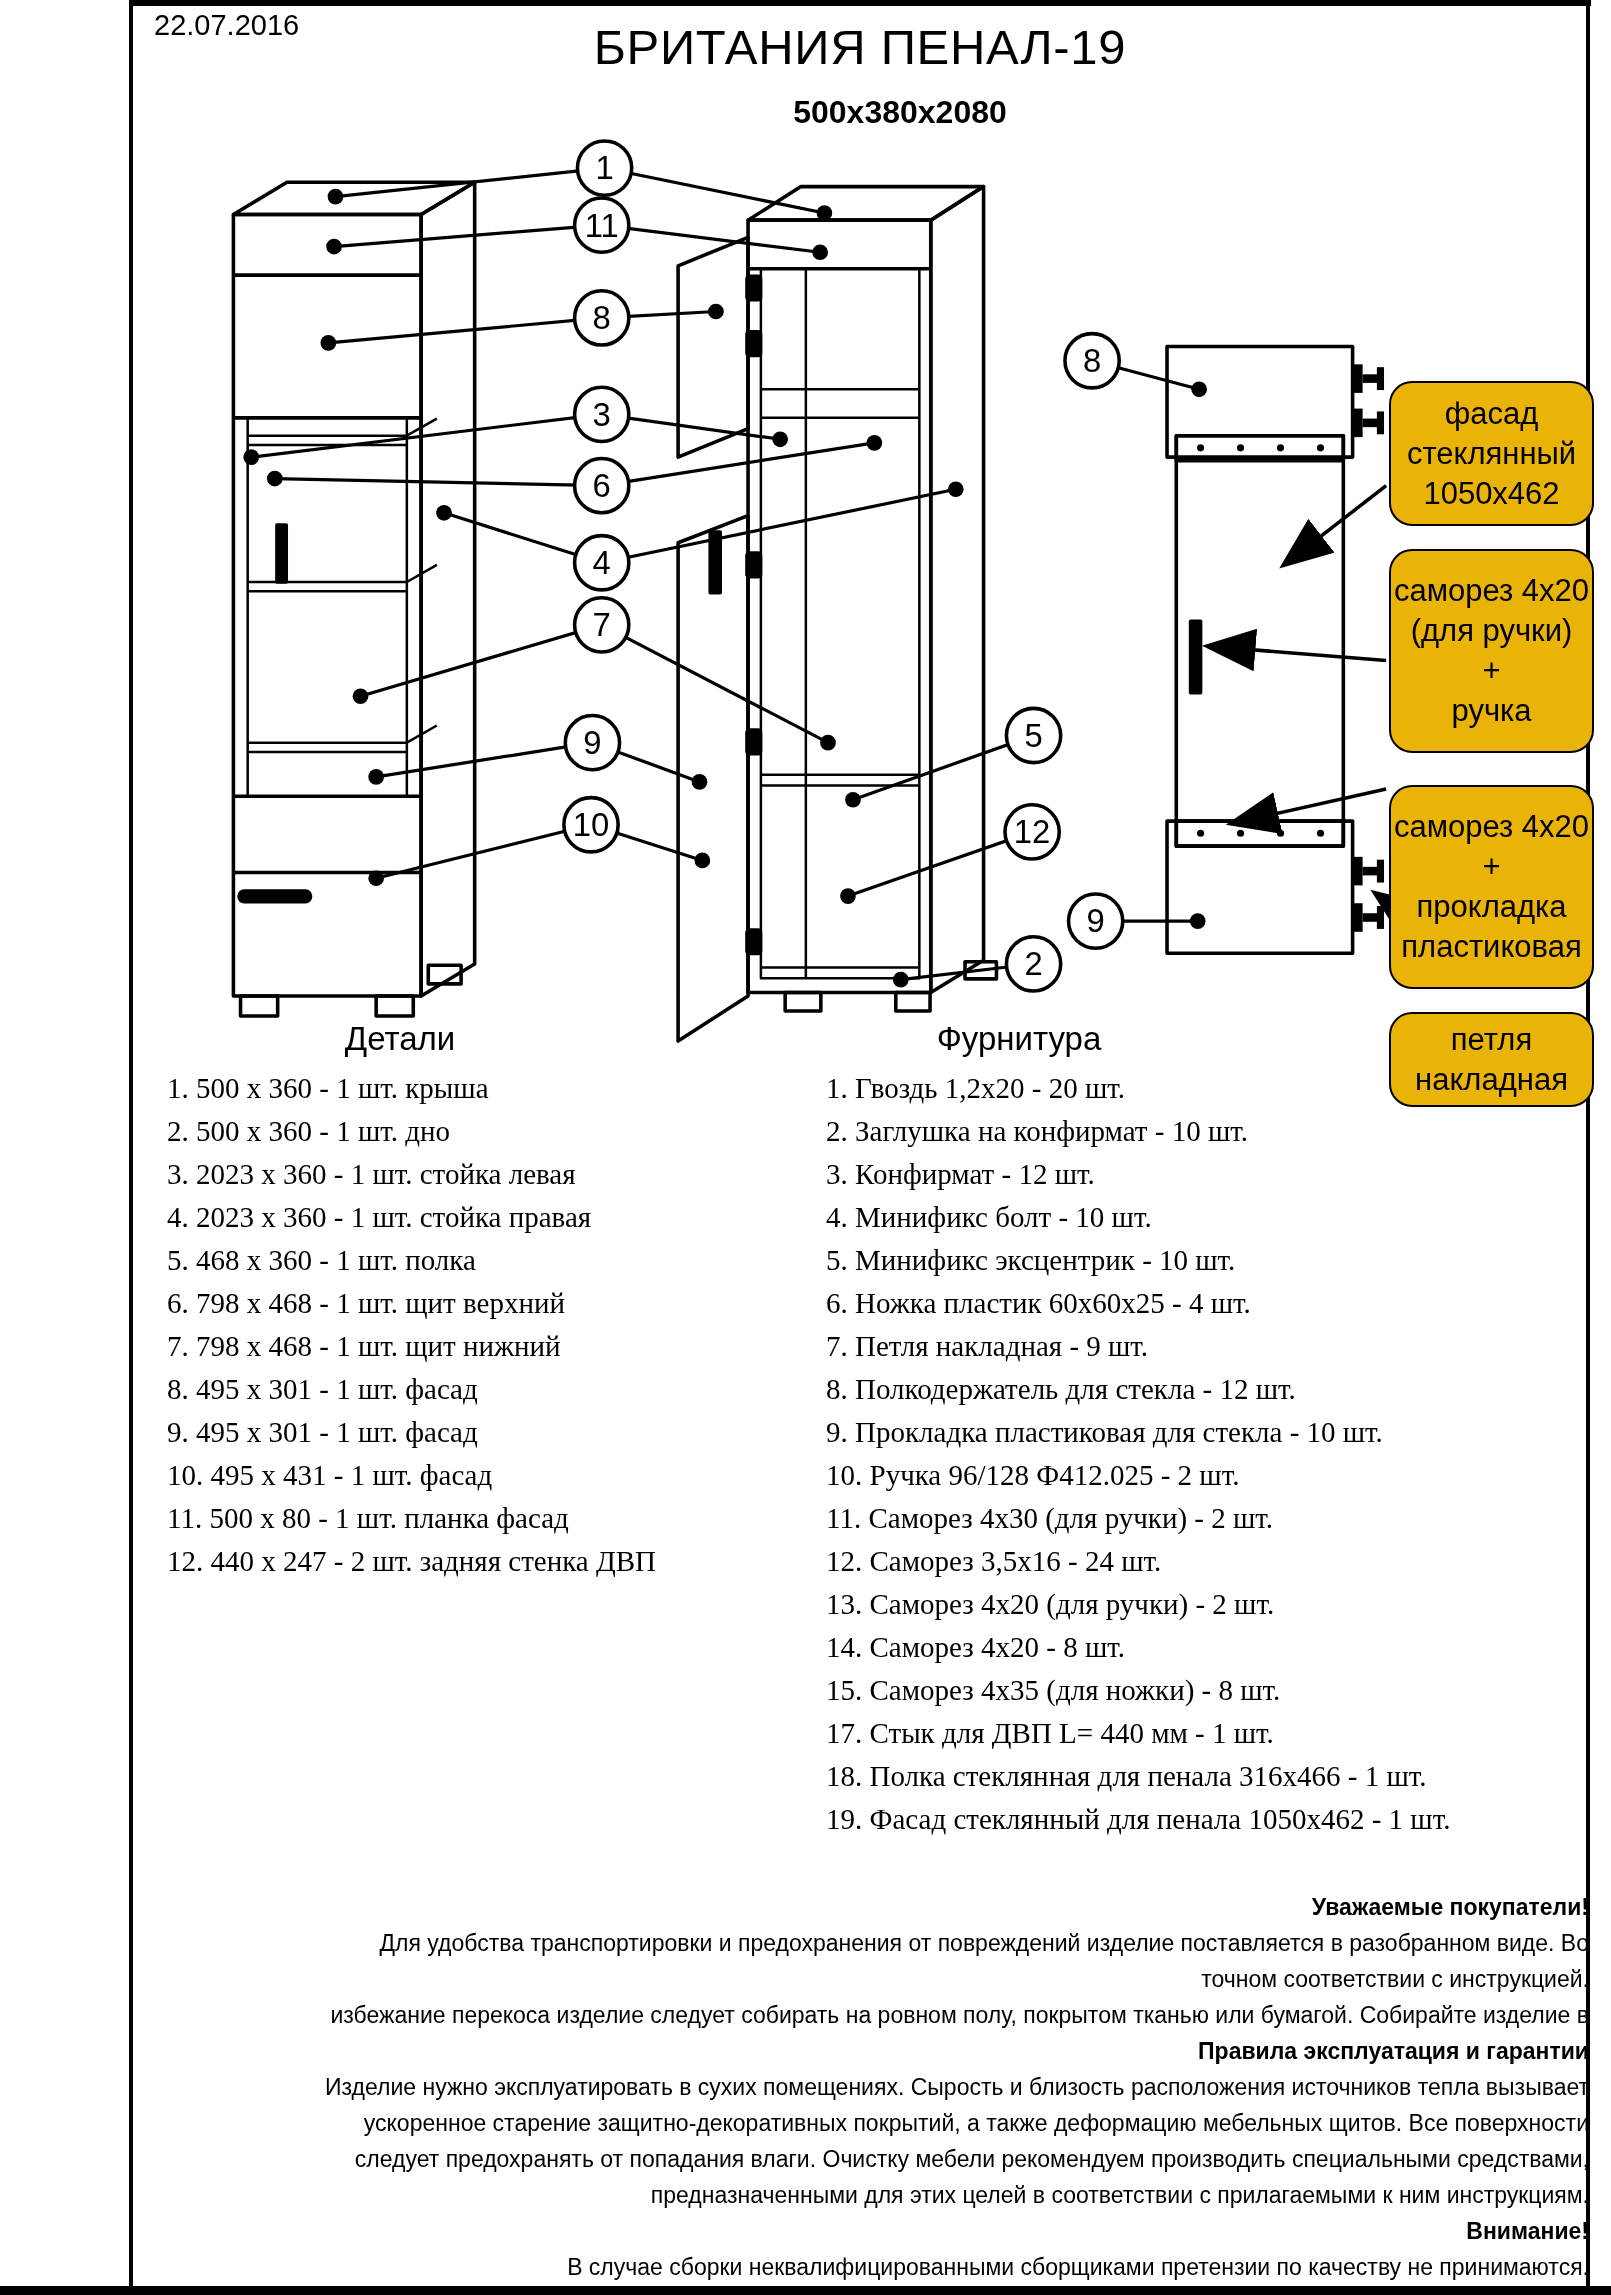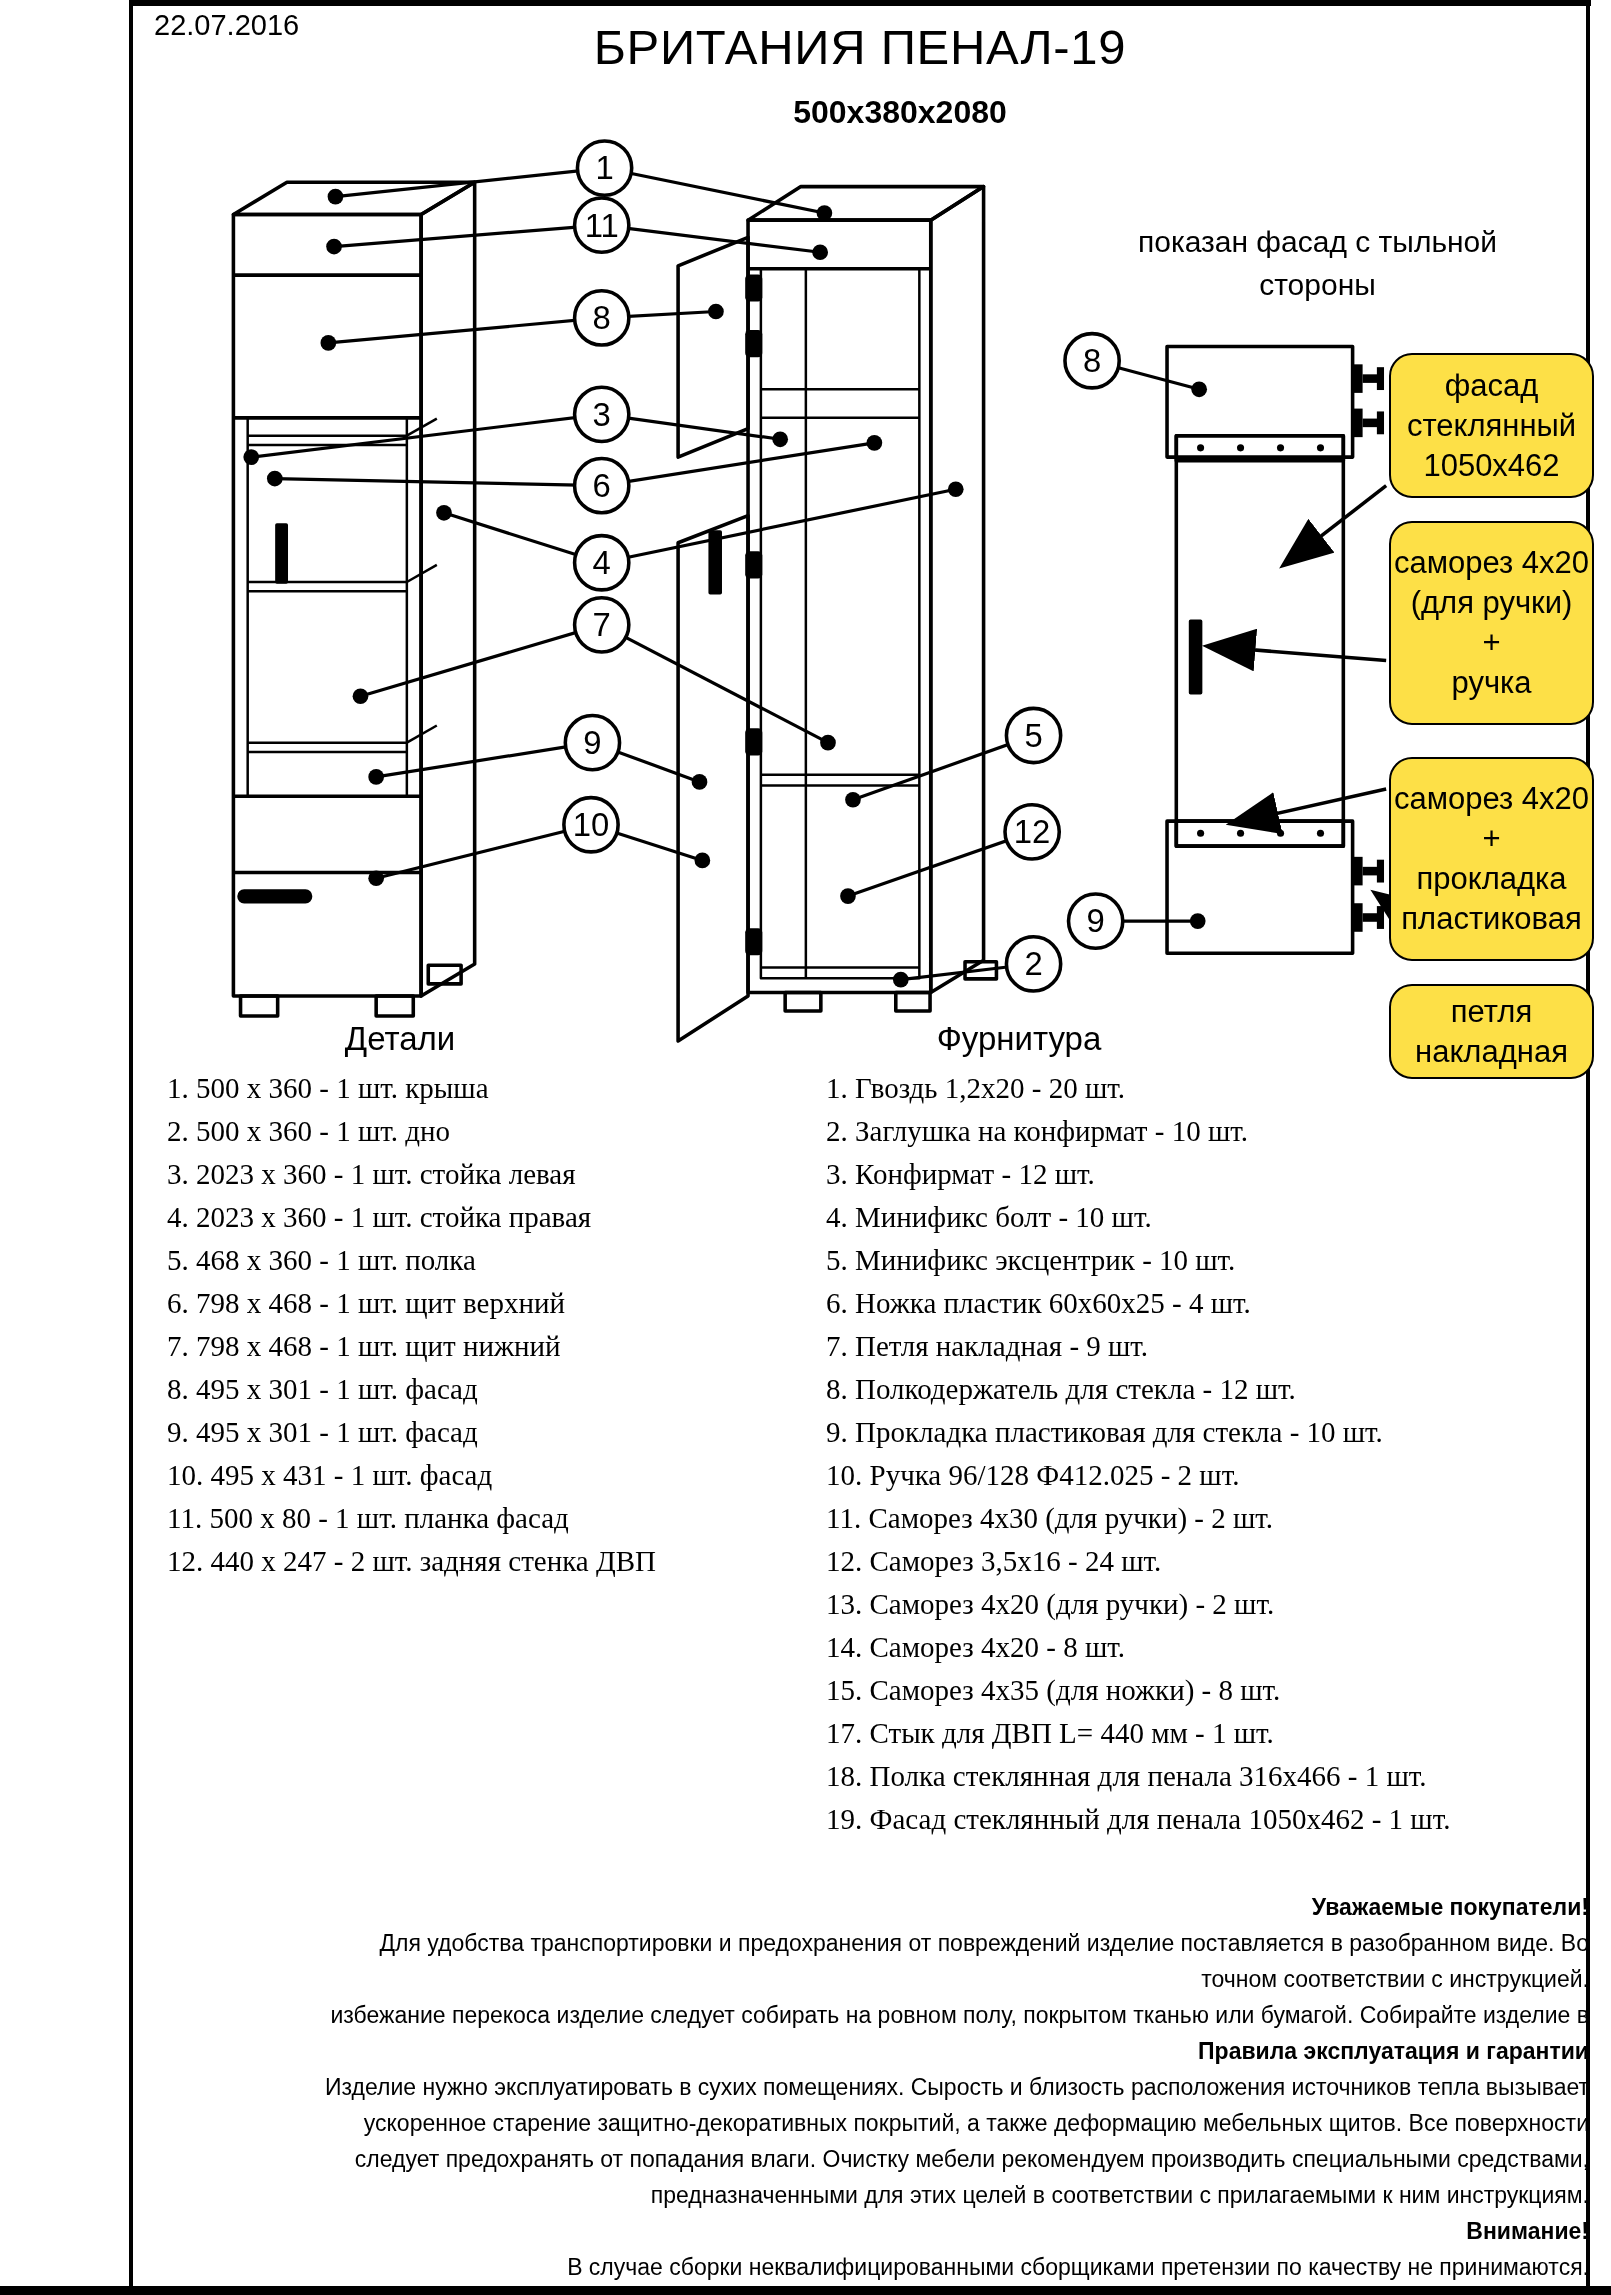--- a/index.html
+++ b/index.html
@@ -8,23 +8,23 @@
   .abs{position:absolute;}
   
   .b-top{left:129px;top:0;width:1462px;height:5.7px;background:#000;}
   .b-left{left:129px;top:0;width:3.6px;height:2295px;background:#000;}
   .b-right{left:1586px;top:0;width:4.3px;height:2295px;background:#000;}
   .b-bottom{left:0;top:2286px;width:1611px;height:10px;background:#000;}
   .date{left:154px;top:8.6px;font-size:29px;}
   .title{left:129px;top:18.6px;width:1462px;text-align:center;font-size:49px;font-weight:normal;letter-spacing:0.7px;}
   .subtitle{left:129px;top:94px;width:1462px;text-align:center;font-size:32px;font-weight:bold;padding-left:40px;}
   .note{left:1114px;top:220px;width:407px;text-align:center;font-size:30px;line-height:43px;white-space:pre-line;}
-  .box{position:absolute;border:2.9px solid #000;border-radius:23px;background:#fde047;
+  .box{position:absolute;border:2.9px solid #000;border-radius:23px;background:#eab308;
        display:flex;align-items:center;justify-content:center;text-align:center;
-       font-size:31px;line-height:40px;white-space:pre-line;}
+       font-size:31px;line-height:40px;white-space:pre-line;margin-top:28px;}
   .col-heading{font-size:33px;}
   .list{font-size:29px;line-height:43px;font-family:Liberation Serif, serif;}
   .list>div{height:43px;white-space:nowrap;}
   .footer{left:132px;top:1889px;width:1457px;text-align:right;font-size:23px;line-height:36px;}
   .footer>div{height:36px;white-space:nowrap;}
   .footer>div.bold{font-weight:bold;}
   svg text{font-family:"Liberation Sans","DejaVu Sans",sans-serif;}
 </style>
 </head>
 <body>
@@ -248,22 +248,20 @@
           <circle cx="1530" cy="505" r="38" fill="#fff" stroke="#000" stroke-width="5"></circle>
           <text x="1530" y="521">8</text>
         </g>
       <g>
           <circle cx="1535" cy="1290" r="38" fill="#fff" stroke="#000" stroke-width="5"></circle>
           <text x="1535" y="1306">9</text>
         </g>
     </g>
   </svg>
 
-  <div class="abs note">показан фасад с тыльной
-стороны</div>
   <div class="box" style="left:1389px;top:353px;width:201px;height:141px">фасад
 стеклянный
 1050х462</div>
   <div class="box" style="left:1389px;top:521px;width:201px;height:200px">саморез 4х20
 (для ручки)
 +
 ручка</div>
   <div class="box" style="left:1389px;top:757px;width:201px;height:200px">саморез 4х20
 +
 прокладка

